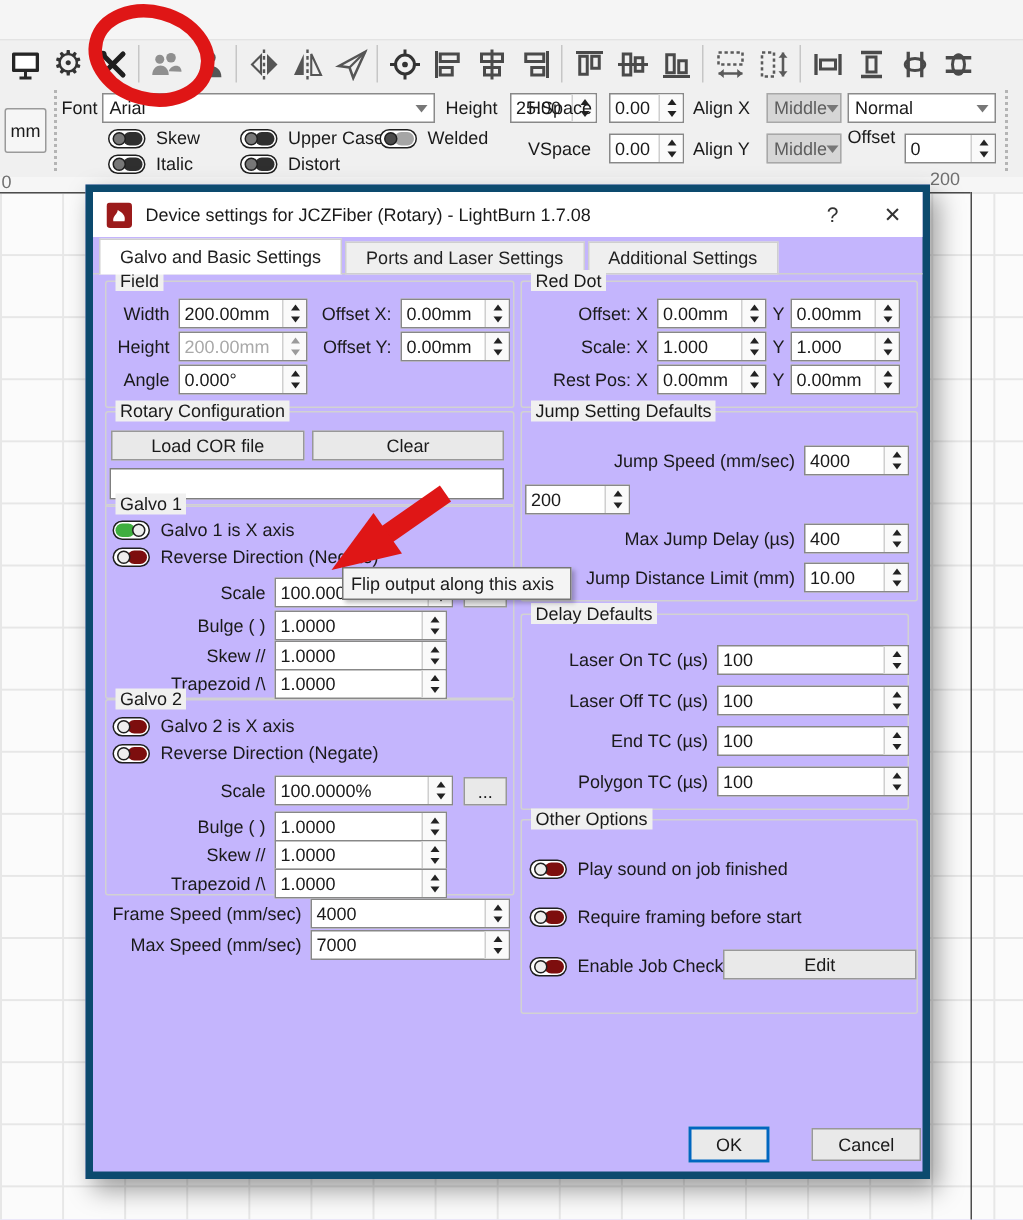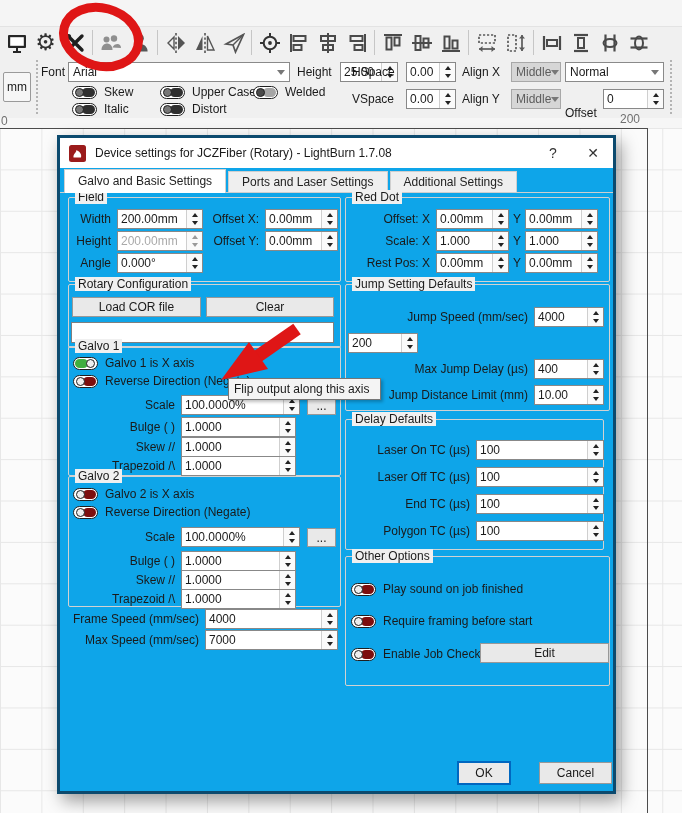--- a/index.html
+++ b/index.html
@@ -42,21 +42,21 @@
   
   .ws{position:absolute;left:0;top:118px;width:682px;height:695px;background:#fbfbfb;
       background-image:linear-gradient(#e7e7e7 1px,transparent 1px),linear-gradient(90deg,#e7e7e7 1px,transparent 1px);
       background-size:41.4px 41.4px;background-position:0 10px}
   .rulerstrip{position:absolute;left:0;top:0;width:682px;height:10px;background:#f6f6f6}
   .hline{position:absolute;left:0;top:10px;width:647px;height:1px;background:#4c4c4c}
   .vline{position:absolute;left:647px;top:10px;width:1px;height:685px;background:#4c4c4c}
   .rlab{position:absolute;color:#707070;font-size:12px}
 
   
-  .dlg{position:absolute;left:57px;top:135px;width:553px;height:653px;background:#0ea5e9;border:3px solid #0c4a6e;
+  .dlg{position:absolute;left:57px;top:123px;width:553px;height:653px;background:#c4b5fd;border:5px solid #0c4a6e;
        box-shadow:5px 7px 16px rgba(0,0,0,.38);z-index:10}
   .tbar{position:absolute;left:0;top:0;width:100%;height:30px;background:#fff;display:flex;align-items:center;box-sizing:border-box;padding-left:9px}
   .tbar .ttl{margin-left:9px;white-space:nowrap}
   .winbtn{position:absolute;top:0;width:40px;height:30px;display:flex;align-items:center;justify-content:center;font-size:14px;color:#333}
   .tabs{position:absolute;left:4px;top:31px;display:flex;align-items:flex-end}
   .tab{height:21px;line-height:21px;padding:0 13px;background:#efefef;border:1px solid #cfcfcf;border-bottom:none;margin-right:2px;color:#222}
   .tab.active{background:#fff;height:23px;line-height:23px;position:relative;z-index:2}
   .tabline{position:absolute;left:0;top:54px;width:100%;height:1px;background:#cfcfcf}
   .grp{position:absolute;border:1px solid #d2d2d2;border-radius:2px;box-sizing:border-box}
   .grp .legend{position:absolute;top:-8px;left:6px;background:#f0f0f0;padding:0 3px;white-space:nowrap}
@@ -305,21 +305,21 @@
       <span class="ar">
         <i class="tu"></i>
         <i class="td"></i>
       </span>
     </div>
   <span class="flab" style="left:462px;top:31px">Align Y</span>
   <div class="combo dis" style="left:511px;top:31px;width:50px">
       <span>Middle</span>
       <span class="chev"></span>
     </div>
-  <span class="flab" style="left:565px;top:45px">Offset</span>
+  <span class="flab" style="left:565px;top:23px">Offset</span>
   <div class="spin abs" style="left:603px;top:31px;width:61px">
       <span class="v">0</span>
       <span class="ar">
         <i class="tu"></i>
         <i class="td"></i>
       </span>
     </div>
 </div>
 <div class="mmbtn">mm</div>
 

